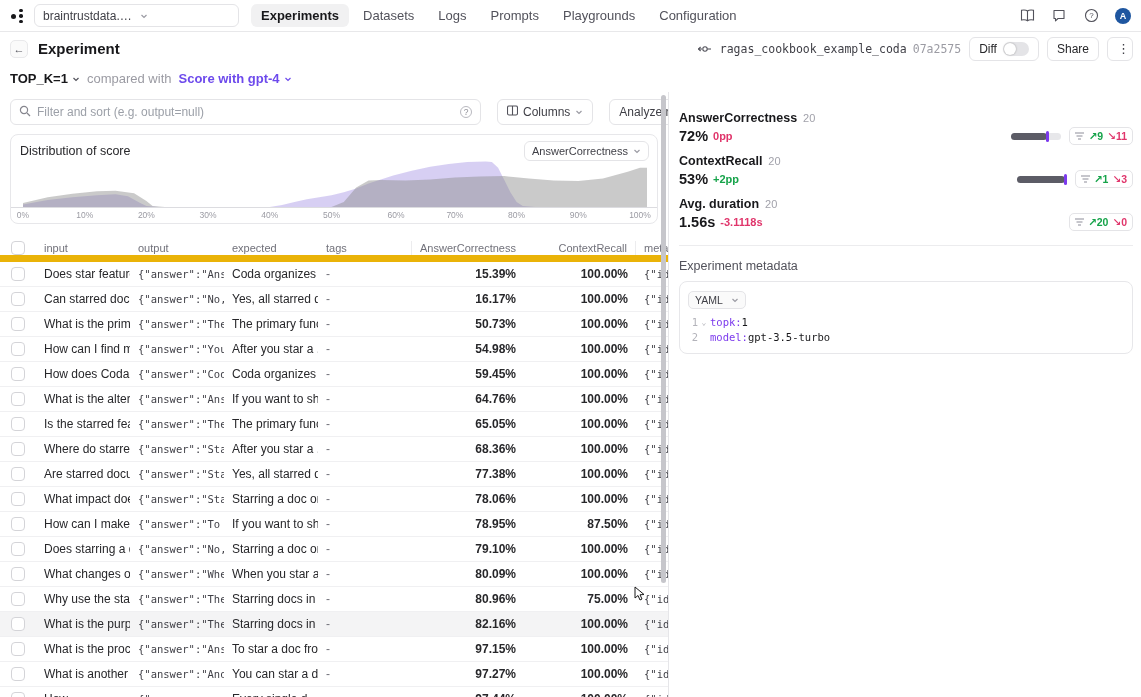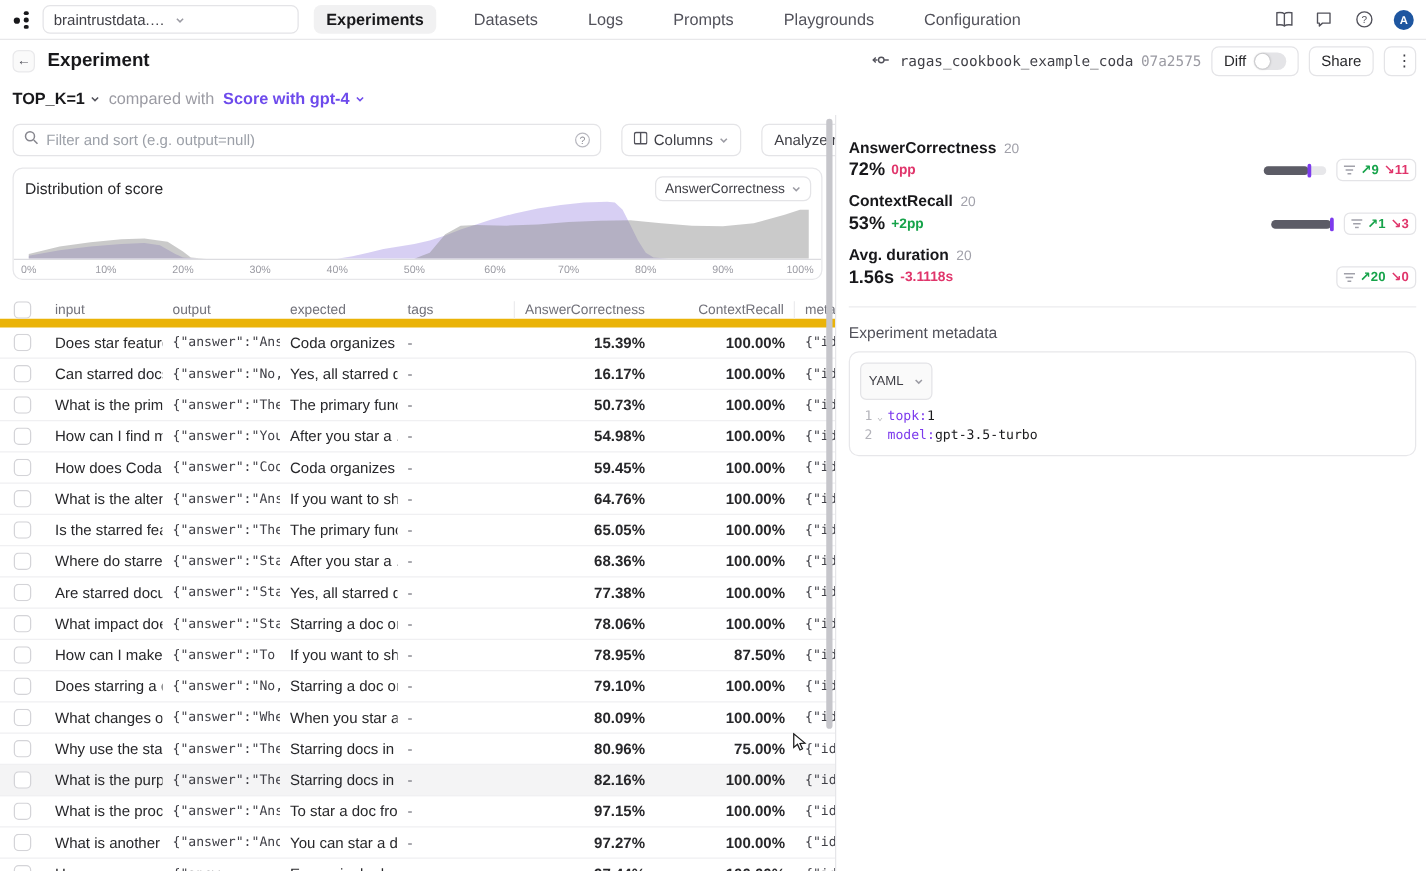--- a/index.html
+++ b/index.html
@@ -15,21 +15,21 @@
   .logo .d1{ width:5px;height:5px;left:1px;top:6px; }
   .logo .d2{ width:3.5px;height:3.5px;left:9px;top:1px; }
   .logo .d3{ width:3.5px;height:3.5px;left:9px;top:6.5px; }
   .logo .d4{ width:3.5px;height:3.5px;left:9px;top:12px; }
   .proj-select { display:flex; align-items:center; gap:6px; border:1px solid #e4e4e7;
     border-radius:6px; height:23px; padding:0 8px; width:205px; font-size:12px; color:#3f3f46;
     white-space:nowrap; overflow:hidden; }
   .proj-select span { overflow:hidden; text-overflow:ellipsis; white-space:nowrap; flex:1; }
   .chev { flex:0 0 auto; width:8px; height:8px; }
   .chev svg { display:block; }
-  .tabs { display:flex; align-items:flex-start; gap:20px; margin-left:4px; }
+  .tabs { display:flex; align-items:flex-start; gap:4px; margin-left:4px; }
   .tab { font-size:13px; color:#52525b; padding:4px 10px; border-radius:6px; cursor:pointer; white-space:nowrap; }
   .tab.active { background:#f1f1f2; color:#18181b; font-weight:600; }
   .nav-right { margin-left:auto; display:flex; align-items:center; gap:16px; }
   .nav-icon { width:16px; height:16px; color:#52525b; display:flex; align-items:center; justify-content:center; }
   .avatar { width:16px; height:16px; border-radius:50%; background:#1e56a0; color:#fff;
     font-size:9px; font-weight:700; display:flex; align-items:center; justify-content:center; }
 
   
   .page-header { height:33px; display:flex; align-items:center; padding:0 8px 0 10px; gap:10px; }
   .back-btn { width:18px; height:18px; border:1px solid #e9e9eb; border-radius:5px; background:#fafafa;
@@ -119,21 +119,21 @@
   .bar { width:50px; height:7px; border-radius:4px; background:#e7e7ea; position:relative; }
   .bar .fill { position:absolute; left:0; top:0; bottom:0; background:#5c5c66; border-radius:4px; }
   .bar .mark { position:absolute; top:-2px; bottom:-2px; width:3px; border-radius:2px; background:#7c3aed; }
   .badge { height:18px; border:1px solid #e4e4e7; border-radius:5px; display:flex; align-items:center;
     gap:4px; padding:0 5px; font-size:10.5px; font-weight:600; background:#fff; }
   .badge .ficon { color:#a1a1aa; display:flex; }
   .panel-divider { height:1px; background:#ececee; margin:14px 0 0 0; }
   .meta-title { font-size:12.5px; color:#52525b; margin-top:13px; }
   .code-card { margin-top:8px; border:1px solid #e7e7ea; border-radius:8px; padding:8px; min-height:54px; }
   .yaml-chip { display:inline-flex; align-items:center; gap:8px; border:1px solid #e4e4e7; border-radius:5px;
-    height:30px; padding:0 6px; font-size:10.5px; color:#3f3f46; background:#fafafa; }
+    height:18px; padding:0 6px; font-size:10.5px; color:#3f3f46; background:#fafafa; }
   .code-lines { margin-top:6px; font-family:"DejaVu Sans Mono","Liberation Mono",monospace; font-size:10.5px; line-height:15px; }
   .code-line { display:flex; align-items:center; }
   .ln { width:10px; text-align:right; color:#b3b3ba; flex:0 0 auto; }
   .fold { width:12px; color:#b3b3ba; font-size:8px; text-align:center; flex:0 0 auto; }
   .ckey { color:#7c3aed; }
   .cval { color:#18181b; }
 
   .cursor { position:absolute; left:633px; top:586px; z-index:5; }
 </style>
 </head>

